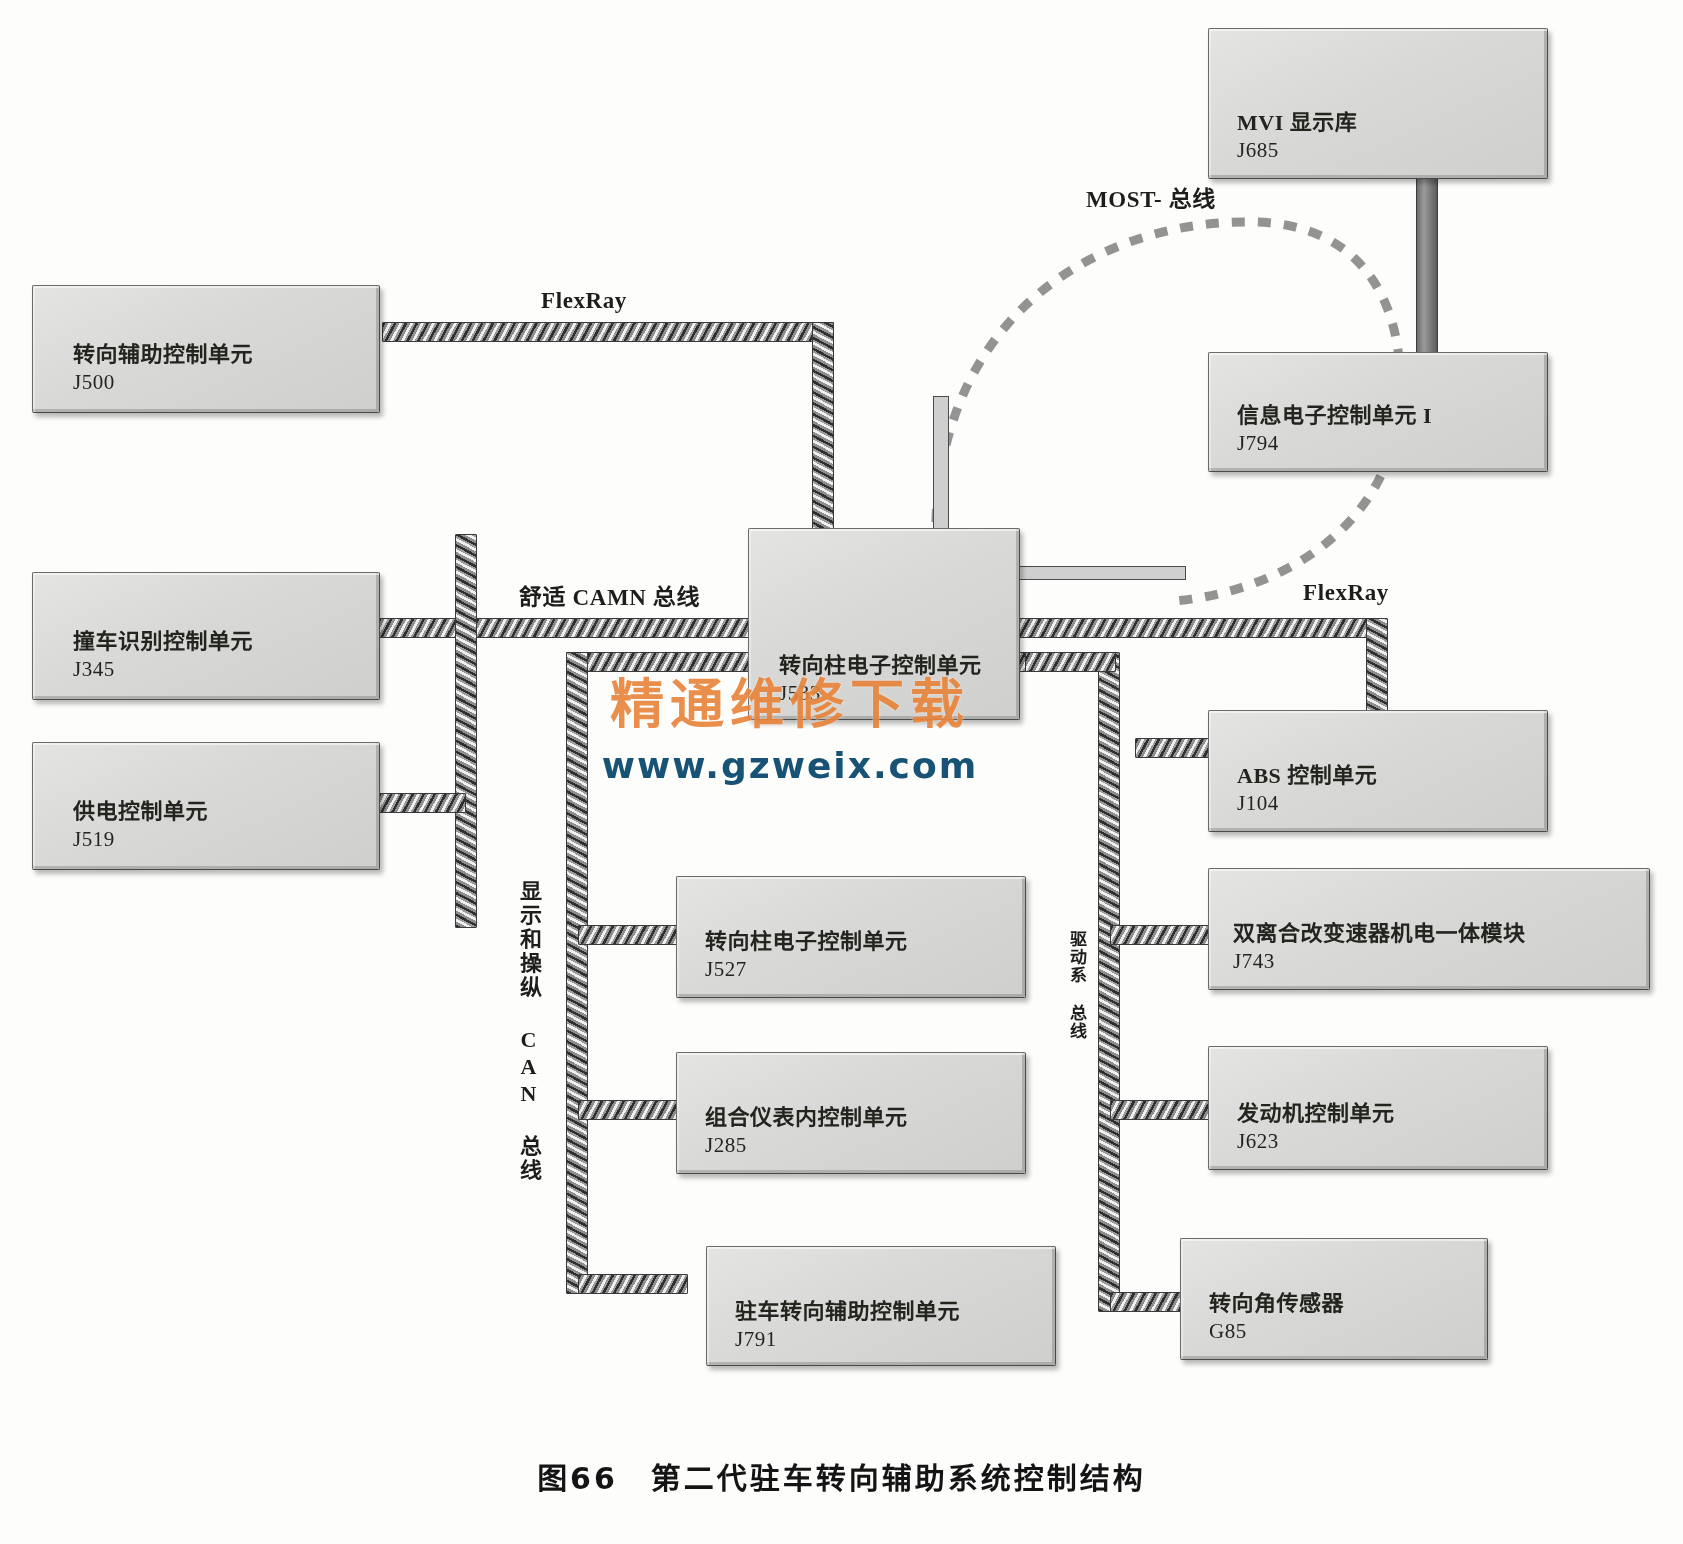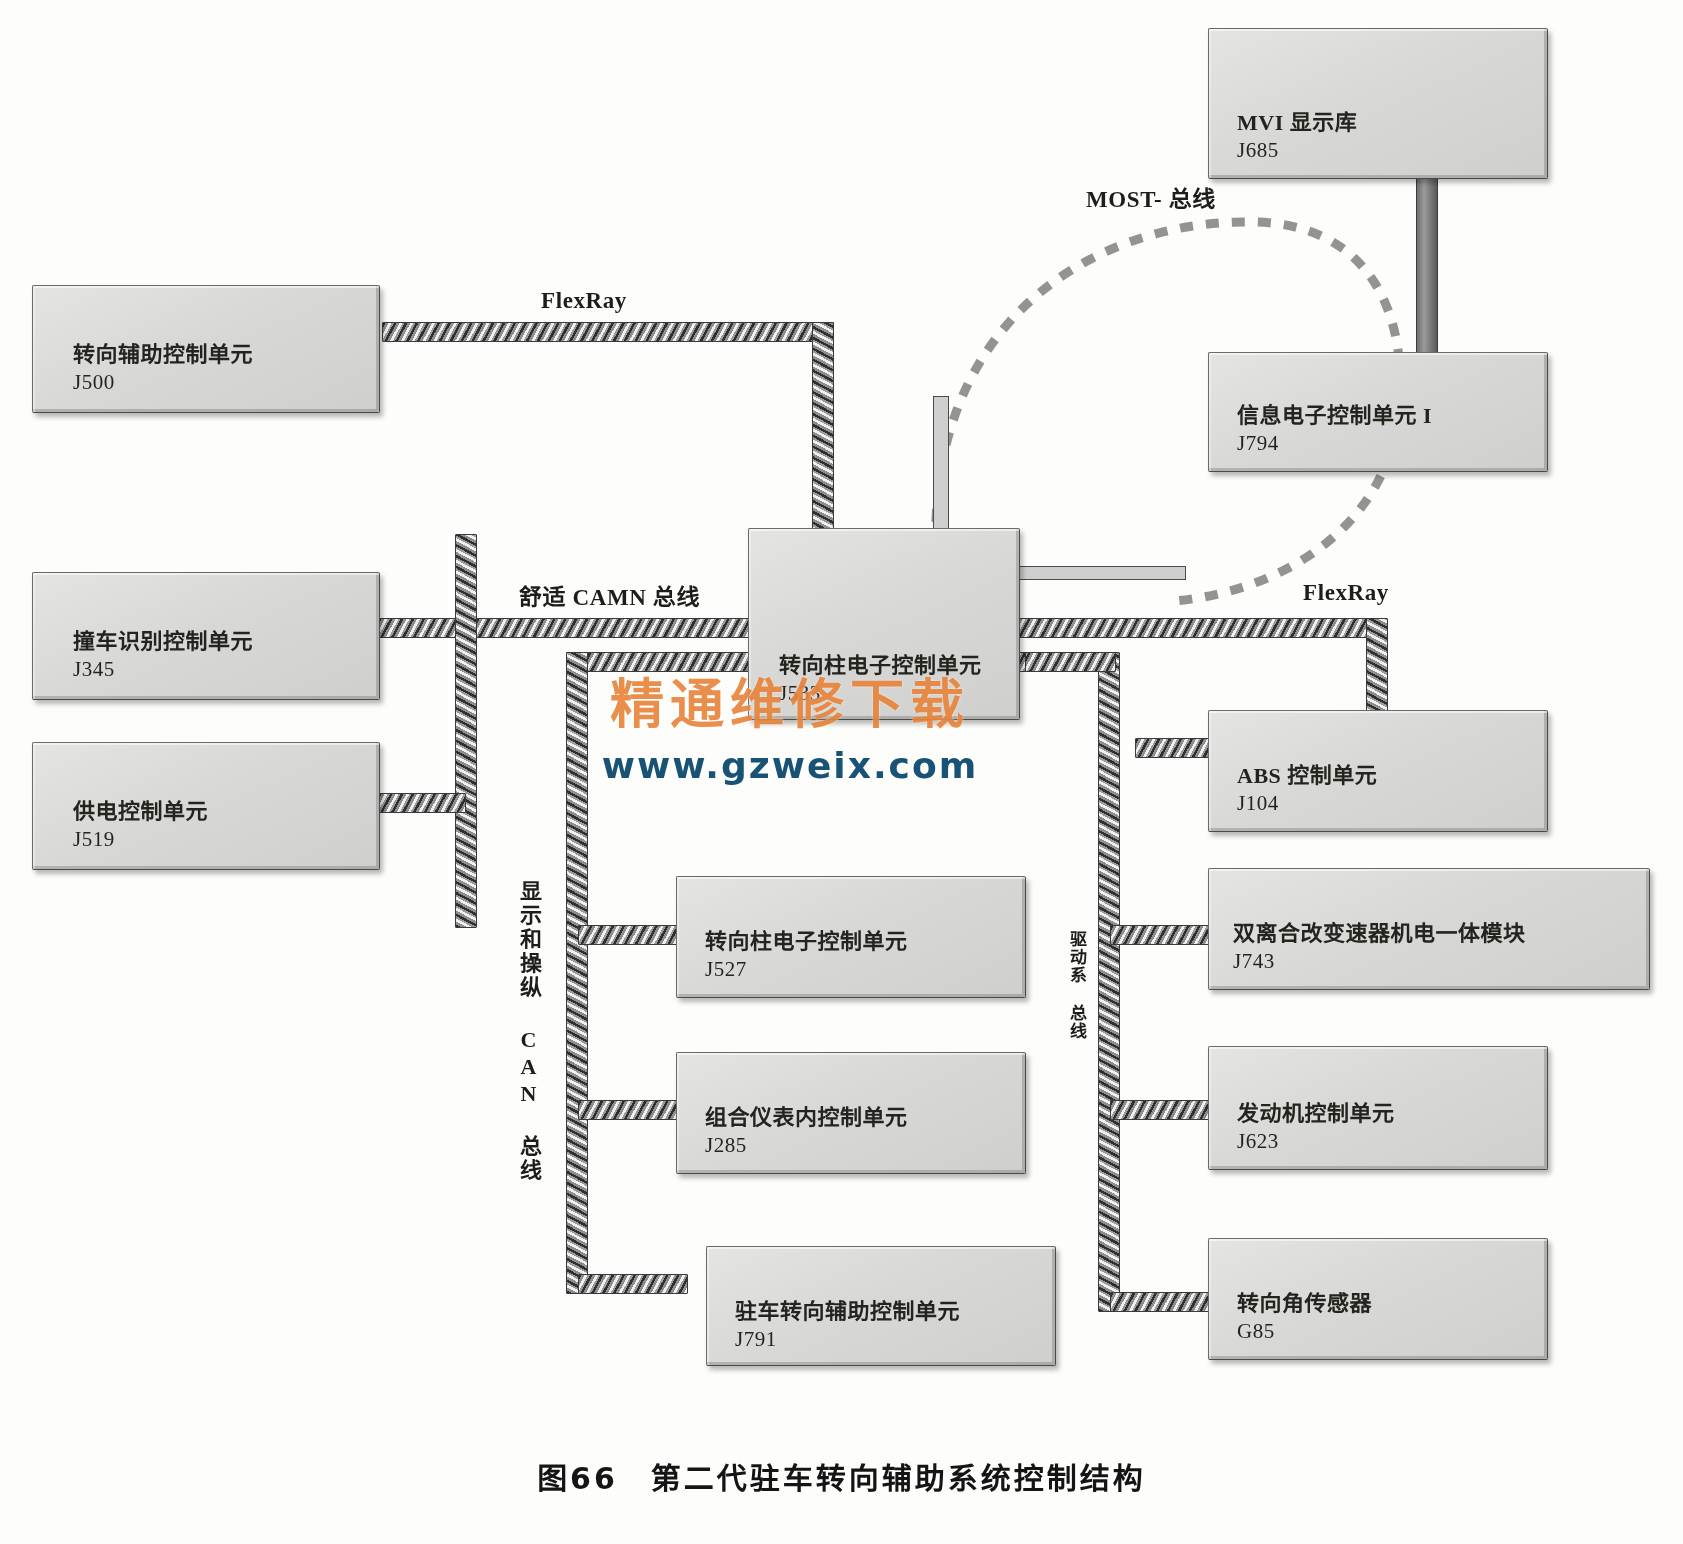--- a/index.html
+++ b/index.html
@@ -254,21 +254,21 @@
     </span>
   </div>
 
   <div class="ecu" style="left:1208px; top:1046px; width:340px; height:124px;">
     <span class="txt" style="left:28px;bottom:14px;">
       <span class="l1">发动机控制单元</span>
       <span class="l2">J623</span>
     </span>
   </div>
 
-  <div class="ecu" style="left:1208px; top:1238px; width:340px; height:122px;padding-left:20px;">
+  <div class="ecu" style="left:1180px; top:1238px; width:308px; height:122px;padding-left:20px;">
     <span class="txt" style="left:28px;bottom:14px;">
       <span class="l1">转向角传感器</span>
       <span class="l2">G85</span>
     </span>
   </div>
 
   <div class="ecu" style="left:676px; top:876px; width:350px; height:122px;">
     <span class="txt" style="left:28px;bottom:14px;">
       <span class="l1">转向柱电子控制单元</span>
       <span class="l2">J527</span>

